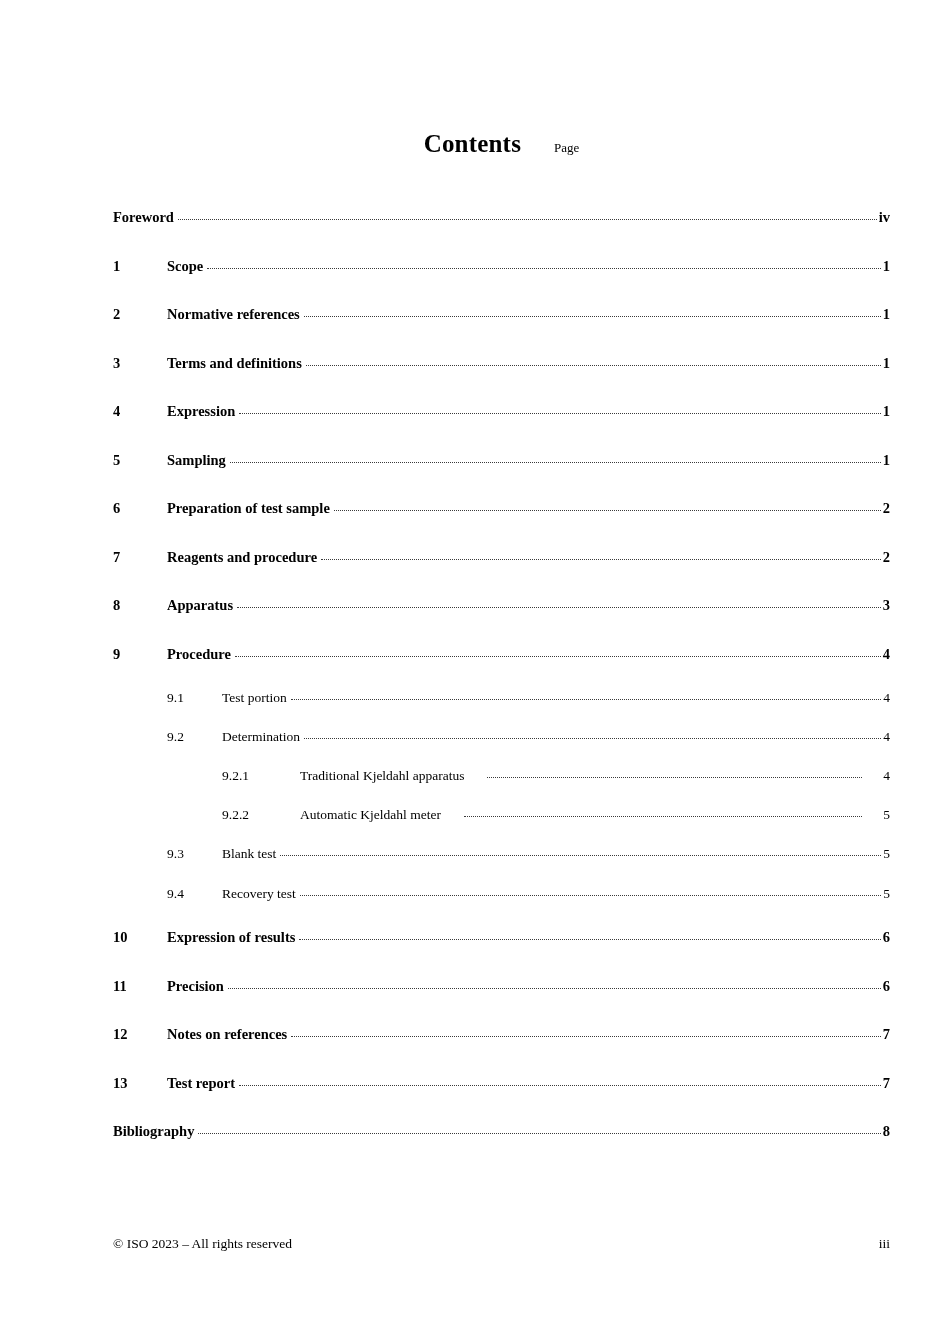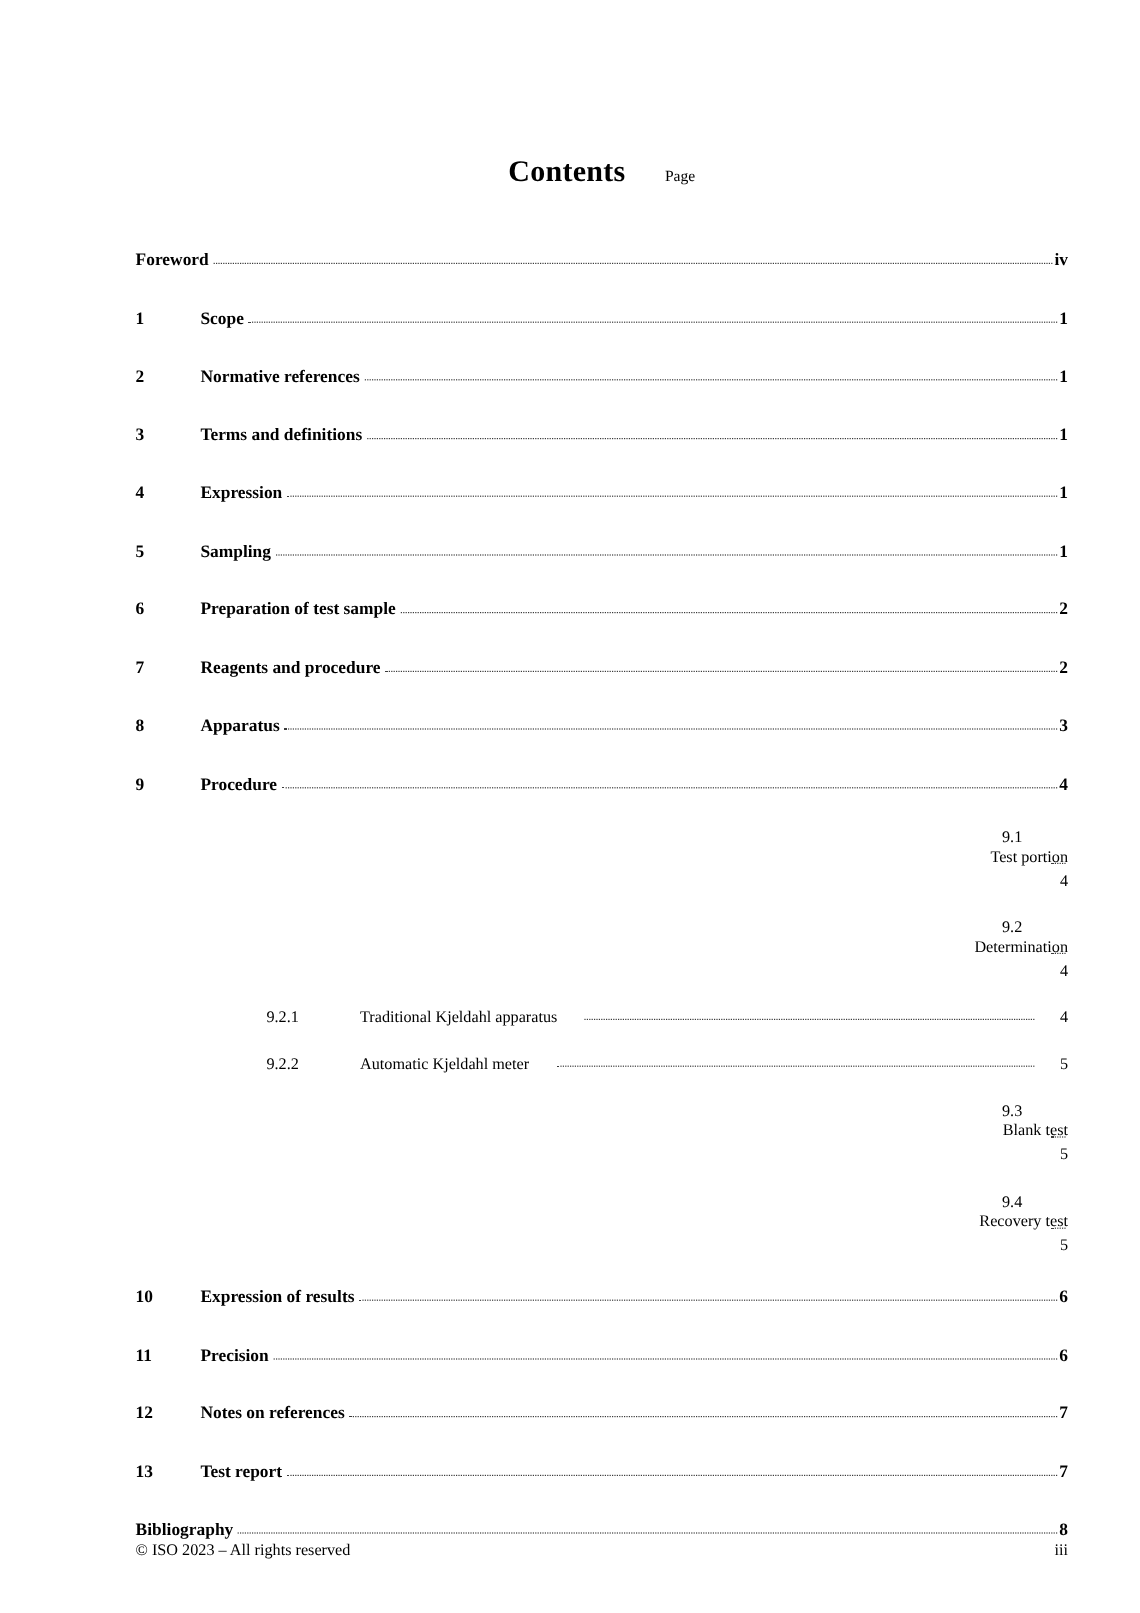--- a/index.html
+++ b/index.html
@@ -36,25 +36,25 @@
     align-self: flex-end; height: 0;
     transform: translateY(-3px);
   }
   .row .pg { flex: 0 0 auto; }
 
   .lvl0 { font-weight: bold; font-size: 14.5px; line-height: 18px; padding: 5px 0 5.5px 0; }
   .lvl1 { font-weight: normal; font-size: 13.5px; line-height: 16px; padding: 1.6px 0; }
   .lvl2 { font-weight: normal; font-size: 13.5px; line-height: 16px; padding: 1.6px 0; gap: 19px; }
 
   .lvl0 .num { width: 54px; }
-  .lvl1 { padding-left: 54px; flex-direction: column; }  .lvl1 .num { width: 55px; }
+  .lvl1 { padding-left: 54px; }  .lvl1 .num { width: 55px; }
   .lvl2 { padding-left: 109px; } .lvl2 .num { width: 59px; }
 
   .footer {
-    position: absolute; left: 113px; right: 60px; top: 1284px;
+    position: absolute; left: 113px; right: 60px; top: 1236px;
     display: flex; justify-content: space-between; align-items: baseline;
     font-size: 13.5px;
     gap: 38px;
   }
 </style>
 </head>
 <body>
 
 <div class="page">
 

